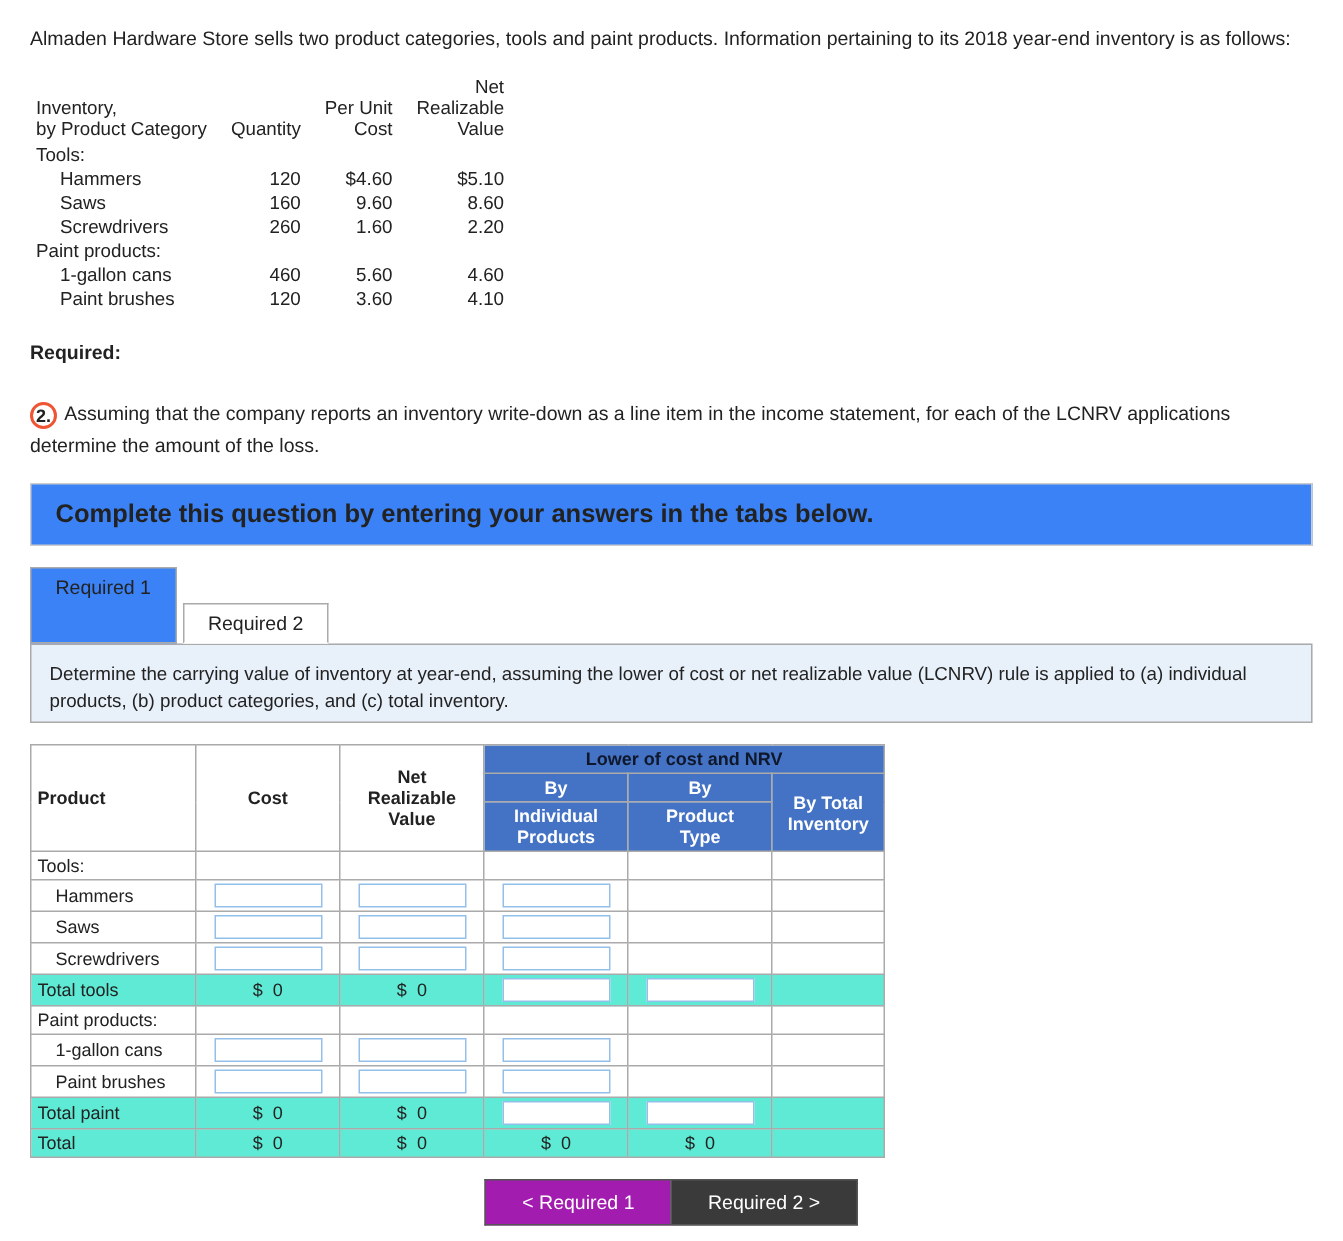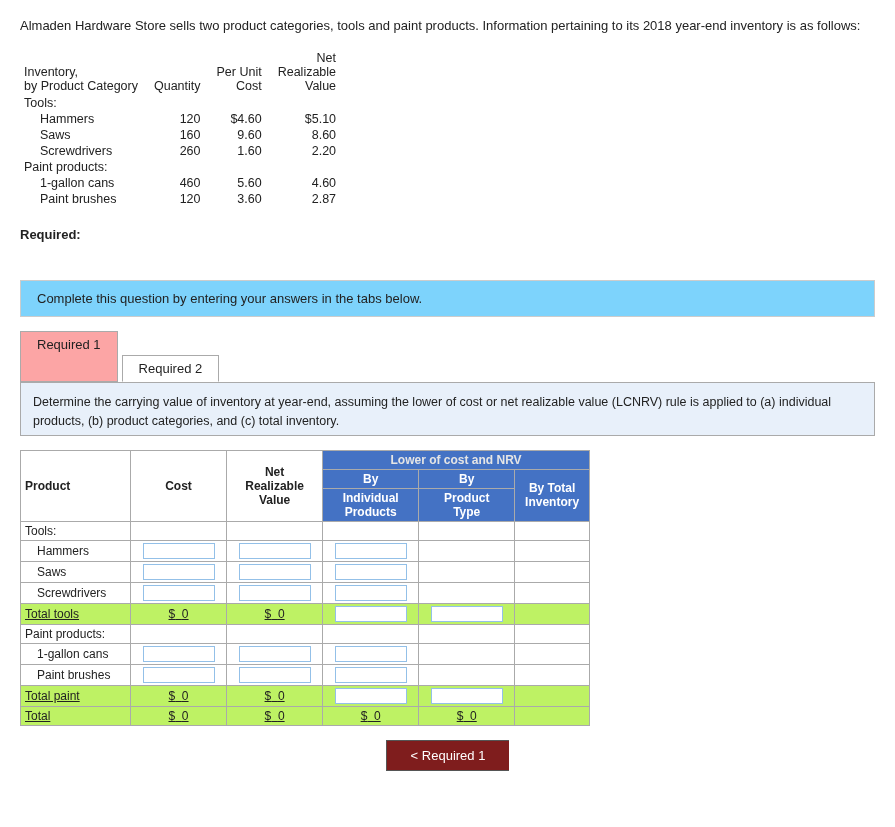--- a/index.html
+++ b/index.html
@@ -55,39 +55,39 @@
       border-radius: 50%;
       text-align: center;
       line-height: 14px;
       font-size: 12px;
       color: #222;
       margin-right: 2px;
       vertical-align: middle;
       font-weight: bold;
     }
     .complete-box {
-      background: #7dd3fc;
+      background: #3b82f6;
       padding: 10px 16px;
       margin-bottom: 14px;
-      font-weight: normal;
-      font-size: 13px;
+      font-weight: bold;
+      font-size: 17px;
       border: 1px solid #ccc;
     }
     .tabs-container {
       margin-bottom: 0;
     }
     .tabs-row {
       display: flex;
       gap: 0;
       margin-bottom: 0;
     }
     .tab {
       border: 1px solid #aaa;
       padding: 5px 16px;
-      background: #fca5a5;
+      background: #3b82f6;
       cursor: pointer;
       font-size: 13px;
       margin-right: 4px;
     }
     .tab.active {
       background: #fff;
       border-bottom: 1px solid #fff;
       font-weight: normal;
       margin-top: 24px;
     }
@@ -109,43 +109,42 @@
     }
     .main-table th, .main-table td {
       border: 1px solid #aaa;
       padding: 2px 4px;
       text-align: center;
       vertical-align: middle;
       background: #fff;
     }
     .main-table th {
       background: #4472c4;
-      color: #e5e5e5;
+      color: #0f172a;
       font-weight: bold;
     }
     .main-table .header-blue {
       background: #4472c4;
       color: #fff;
     }
     .main-table .product-col {
       text-align: left;
       width: 110px;
       background: #fff;
     }
     .main-table .indent {
       padding-left: 16px;
     }
     .main-table .subheader {
       background: #fff;
       text-align: left;
       font-weight: normal;
     }
     .main-table .total-row td {
-      background: #bef264;
-      text-decoration: underline;
+      background: #5eead4;
     }
     .main-table input[type="text"] {
       width: 72px;
       border: 1px solid #93c0e8;
       padding: 1px 3px;
       font-size: 11.5px;
       text-align: right;
       background: #fff;
       outline: none;
     }
@@ -160,21 +159,21 @@
       gap: 0;
       margin-top: 14px;
     }
     .nav-btn {
       padding: 7px 24px;
       font-size: 13px;
       cursor: pointer;
       border: 1px solid #555;
     }
     .nav-btn.prev {
-      background: #7f1d1d;
+      background: #a21caf;
       color: #fff;
       border-right: none;
     }
     .nav-btn.next {
       background: #3a3a3a;
       color: #fff;
     }
     .colspan-header {
       background: #4472c4;
       color: #fff;
@@ -228,28 +227,32 @@
   <tr>
     <td style="padding-left:20px;">1-gallon cans</td>
     <td class="num">460</td>
     <td class="num">5.60</td>
     <td class="num">4.60</td>
   </tr>
   <tr>
     <td style="padding-left:20px;">Paint brushes</td>
     <td class="num">120</td>
     <td class="num">3.60</td>
-    <td class="num">2.87</td>
+    <td class="num">4.10</td>
   </tr>
 </tbody>
   </table>
 
 <div class="required-section">
   <span class="required-label">Required:</span><br>
   <br>
+  <span>
+    <span class="circle-num">2.</span>
+    Assuming that the company reports an inventory write-down as a line item in the income statement, for each of the LCNRV applications determine the amount of the loss.
+  </span>
 </div>
 
 <div class="complete-box">Complete this question by entering your answers in the tabs below.</div>
 
 <div class="tabs-container">
   <div class="tabs-row">
     <div class="tab">Required 1</div>
     <div class="tab active">Required 2</div>
   </div>
   <div class="tab-content">Determine the carrying value of inventory at year-end, assuming the lower of cost or net realizable value (LCNRV) rule is applied to (a) individual products, (b) product categories, and (c) total inventory.</div>
@@ -381,13 +384,14 @@
           <span>0</span>
         </td>
         <td></td>
       </tr>
     </tbody>
   </table>
 </div>
 
 <div class="bottom-nav">
   <button class="nav-btn prev">&lt; Required 1</button>
+  <button class="nav-btn next">Required 2 &gt;</button>
 </div>
 
 </body></html>

